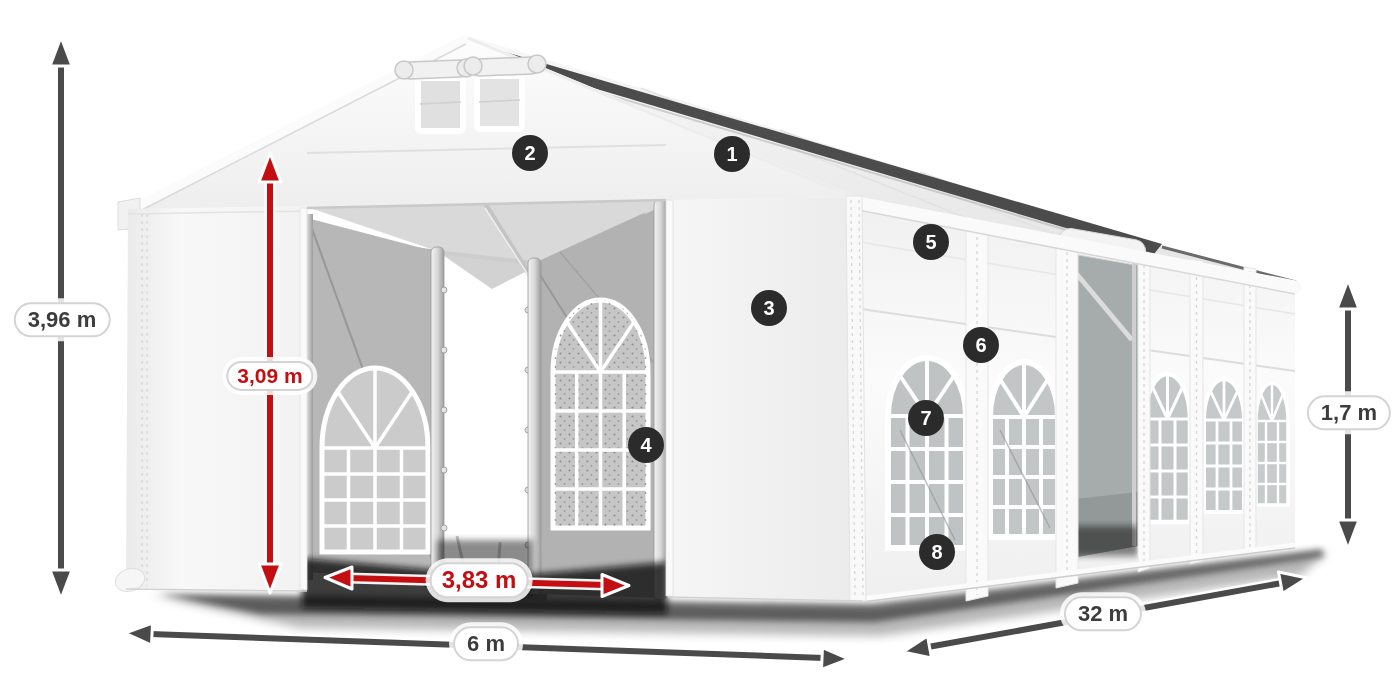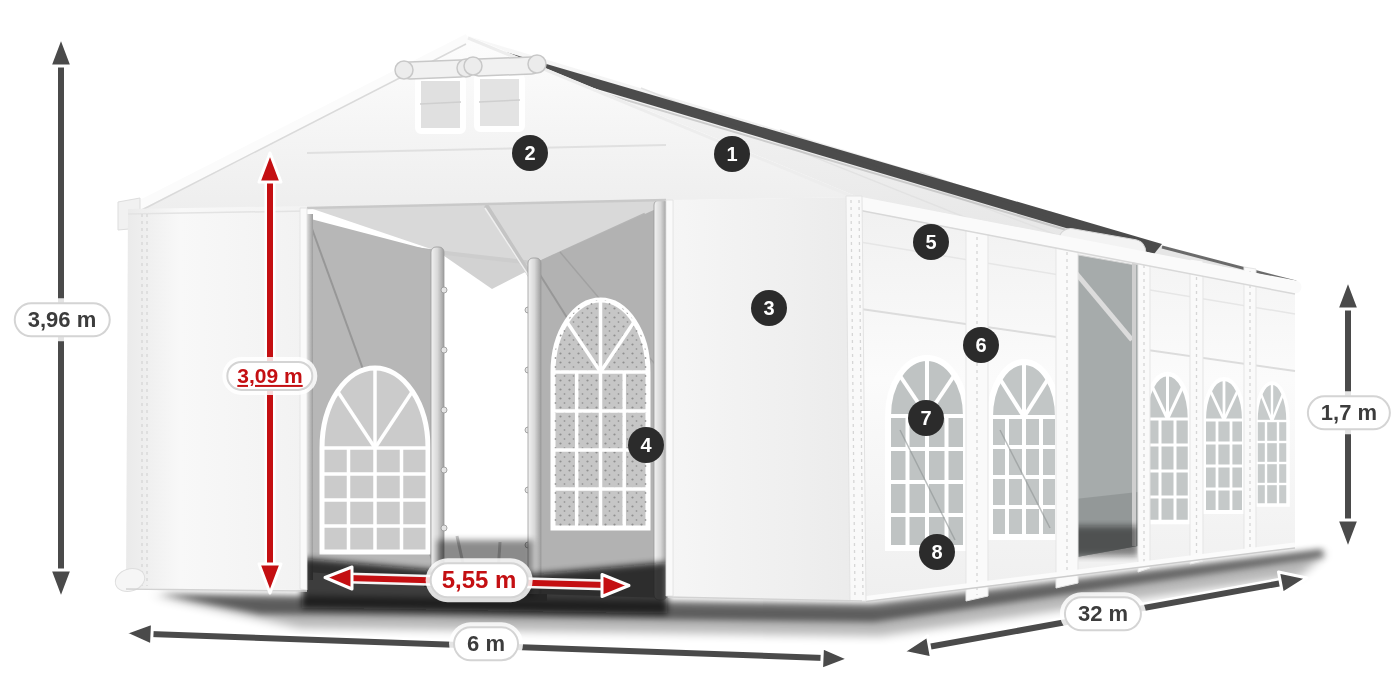--- a/index.html
+++ b/index.html
@@ -29,21 +29,21 @@
   .pill{
     position:absolute;transform:translate(-50%,-50%);
     background:var(--label-background,#fff);
     border:2px solid #d4d4d4;border-radius:22px;
     padding:3px 12px;font-weight:bold;font-size:22px;line-height:1.15;
     color:var(--label-text,#3c3c3c);white-space:nowrap;
     box-shadow:0 0 0 4px rgba(255,255,255,.85);
     z-index:5;
   }
   .pill.red{color:var(--dimension-accent,#c40f12);}
-  .pill.small{font-size:21px;padding:1px 9px;border-radius:16px;text-decoration:underline;}
+  .pill.small{font-size:21px;padding:1px 9px;border-radius:16px;}
   .pill.mid{font-size:24px;padding:2px 10px;border-radius:18px;}
   .badge{
     position:absolute;width:36px;height:36px;margin:-18px 0 0 -18px;
     border-radius:50%;background:var(--badge-background,#2b2b2b);
     color:var(--badge-text,#fff);display:flex;align-items:center;justify-content:center;
     font-weight:bold;font-size:20px;z-index:6;
   }
 </style>
 </head>
 <body>
@@ -378,21 +378,21 @@
       <line class="arrow-halo" x1="1348" y1="306" x2="1348" y2="523"></line>
       <line class="arrow-line-dark" x1="1348" y1="306" x2="1348" y2="523"></line>
       <polygon class="head-dark" points="1348,280 1337,309 1359,309"></polygon>
       <polygon class="head-dark" points="1348,549 1337,520 1359,520"></polygon>
     </g>
   </g>
 </svg>
 
 <div class="pill" style="left:62px;top:320px">3,96 m</div>
 <div class="pill red small" style="left:270px;top:376px">3,09 m</div>
-<div class="pill red mid" style="left:479px;top:580px">5,55 m</div>
+<div class="pill red mid" style="left:479px;top:580px">3,83 m</div>
 <div class="pill" style="left:486px;top:644px">6 m</div>
 <div class="pill" style="left:1103px;top:614px">32 m</div>
 <div class="pill" style="left:1349px;top:413px">1,7 m</div>
 
 <div class="badge" style="left:732px;top:154px">1</div>
 <div class="badge" style="left:530px;top:153px">2</div>
 <div class="badge" style="left:769px;top:308px">3</div>
 <div class="badge" style="left:646px;top:445px">4</div>
 <div class="badge" style="left:931px;top:242px">5</div>
 <div class="badge" style="left:981px;top:345px">6</div>

